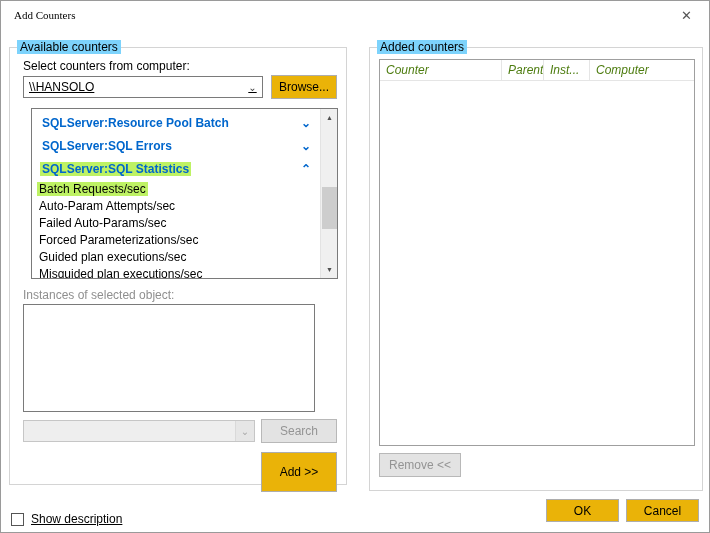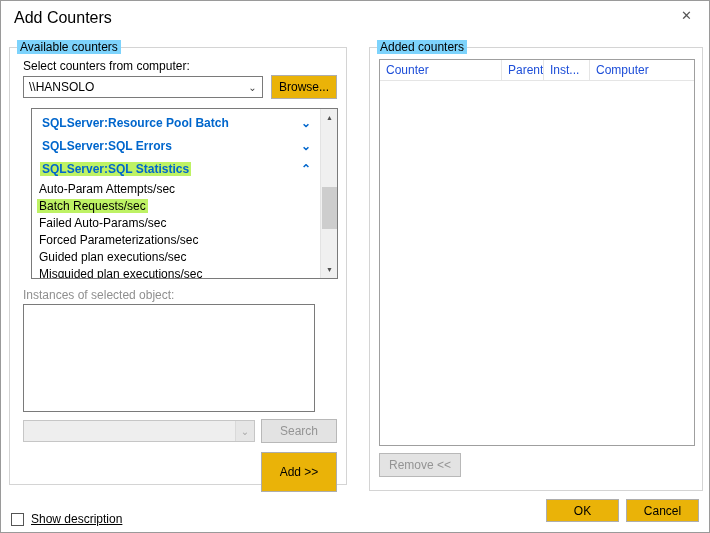--- a/index.html
+++ b/index.html
@@ -6,21 +6,21 @@
   html,body { background:#c8c8c8; }
   body { font-family:"Liberation Sans", sans-serif; font-size:12px; color:#000; }
 
   .dialog {
     position:relative; width:710px; height:533px; background:#ffffff;
     border:1px solid #9a9a9a; overflow:hidden;
   }
 
   
   .titlebar { position:absolute; left:0; top:0; width:100%; height:30px; background:#ffffff; }
-  .titlebar .title { position:absolute; left:13px; top:8px; font-size:16px; color:#000; }
+  .titlebar .title { position:absolute; left:13px; top:8px; font-size:11px; color:#000;font-family:Liberation Serif, serif; }
   .titlebar .close {
     position:absolute; right:0; top:0; width:45px; height:29px;
     display:flex; align-items:center; justify-content:center;
     color:#555; font-size:13px; cursor:default;
   }
 
   
   .groupbox { position:absolute; border:1px solid #d4d4d4; background:transparent; }
   .groupbox-label {
     position:absolute; background:#7dd3fc; padding:0 3px; font-size:12px; color:#000; z-index:2;text-align:center;
@@ -82,22 +82,22 @@
     background:#fff; border:1px solid #7a7a7a;
   }
 
   
   .added-table {
     position:absolute; left:378px; top:58px; width:316px; height:387px;
     background:#fff; border:1px solid #9f9f9f;
   }
   .added-header { display:flex; height:21px; border-bottom:1px solid #e5e5e5; }
   .added-header .hcell {
-    font-size:12px; color:#1d4ed8; padding:3px 0 0 6px; border-right:1px solid #e5e5e5;
-    white-space:nowrap; overflow:hidden;
+    font-size:12px; color:#4d7c0f; padding:3px 0 0 6px; border-right:1px solid #e5e5e5;
+    white-space:nowrap; overflow:hidden;font-style:italic;
   }
 
   
   .checkbox-wrap { position:absolute; left:10px; top:511px; display:flex; align-items:center; }
   .checkbox-box { width:13px; height:13px; border:1px solid #555; background:#fff; }
   .checkbox-text { margin-left:7px; font-size:12px; color:#000;text-decoration:underline; }
 </style>
 </head>
 <body>
 
@@ -106,34 +106,34 @@
   <div class="titlebar">
     <span class="title">Add Counters</span>
     <span class="close">✕</span>
   </div>
 
   <div class="groupbox" style="left:8px; top:46px; width:338px; height:438px;"></div>
   <span class="groupbox-label" style="left:16px; top:39px;">Available counters</span>
 
   <span class="label" style="left:22px; top:58px;">Select counters from computer:</span>
 
-  <div class="combo" style="left:22px; top:75px; width:240px;">
+  <div class="combo" style="left:22px; top:75px; width:240px;text-decoration:underline;">
     <span class="combo-text">\\HANSOLO</span>
     <span class="combo-arrow">⌄</span>
   </div>
 
   <button class="btn" style="left:270px; top:74px; width:66px; height:24px;">Browse...</button>
 
   <div class="counters-list">
     <div class="counters-content">
         <div class="counter-row group"><span class="counter-label">SQLServer:Resource Pool Batch</span><span class="chev">⌄</span></div>
         <div class="counter-row group"><span class="counter-label">SQLServer:SQL Errors</span><span class="chev">⌄</span></div>
         <div class="counter-row group hl"><span class="counter-label">SQLServer:SQL Statistics</span><span class="chev">⌃</span></div>
+        <div class="counter-row item hl"><span class="counter-label">Batch Requests/sec</span></div>
         <div class="counter-row item"><span class="counter-label">Auto-Param Attempts/sec</span></div>
-        <div class="counter-row item hl"><span class="counter-label">Batch Requests/sec</span></div>
         <div class="counter-row item"><span class="counter-label">Failed Auto-Params/sec</span></div>
         <div class="counter-row item"><span class="counter-label">Forced Parameterizations/sec</span></div>
         <div class="counter-row item"><span class="counter-label">Guided plan executions/sec</span></div>
         <div class="counter-row item"><span class="counter-label">Misguided plan executions/sec</span></div>
       </div>
     <div class="scrollbar">
       <div class="scroll-btn up">▲</div>
       <div class="scroll-thumb"></div>
       <div class="scroll-btn down">▼</div>
     </div>

